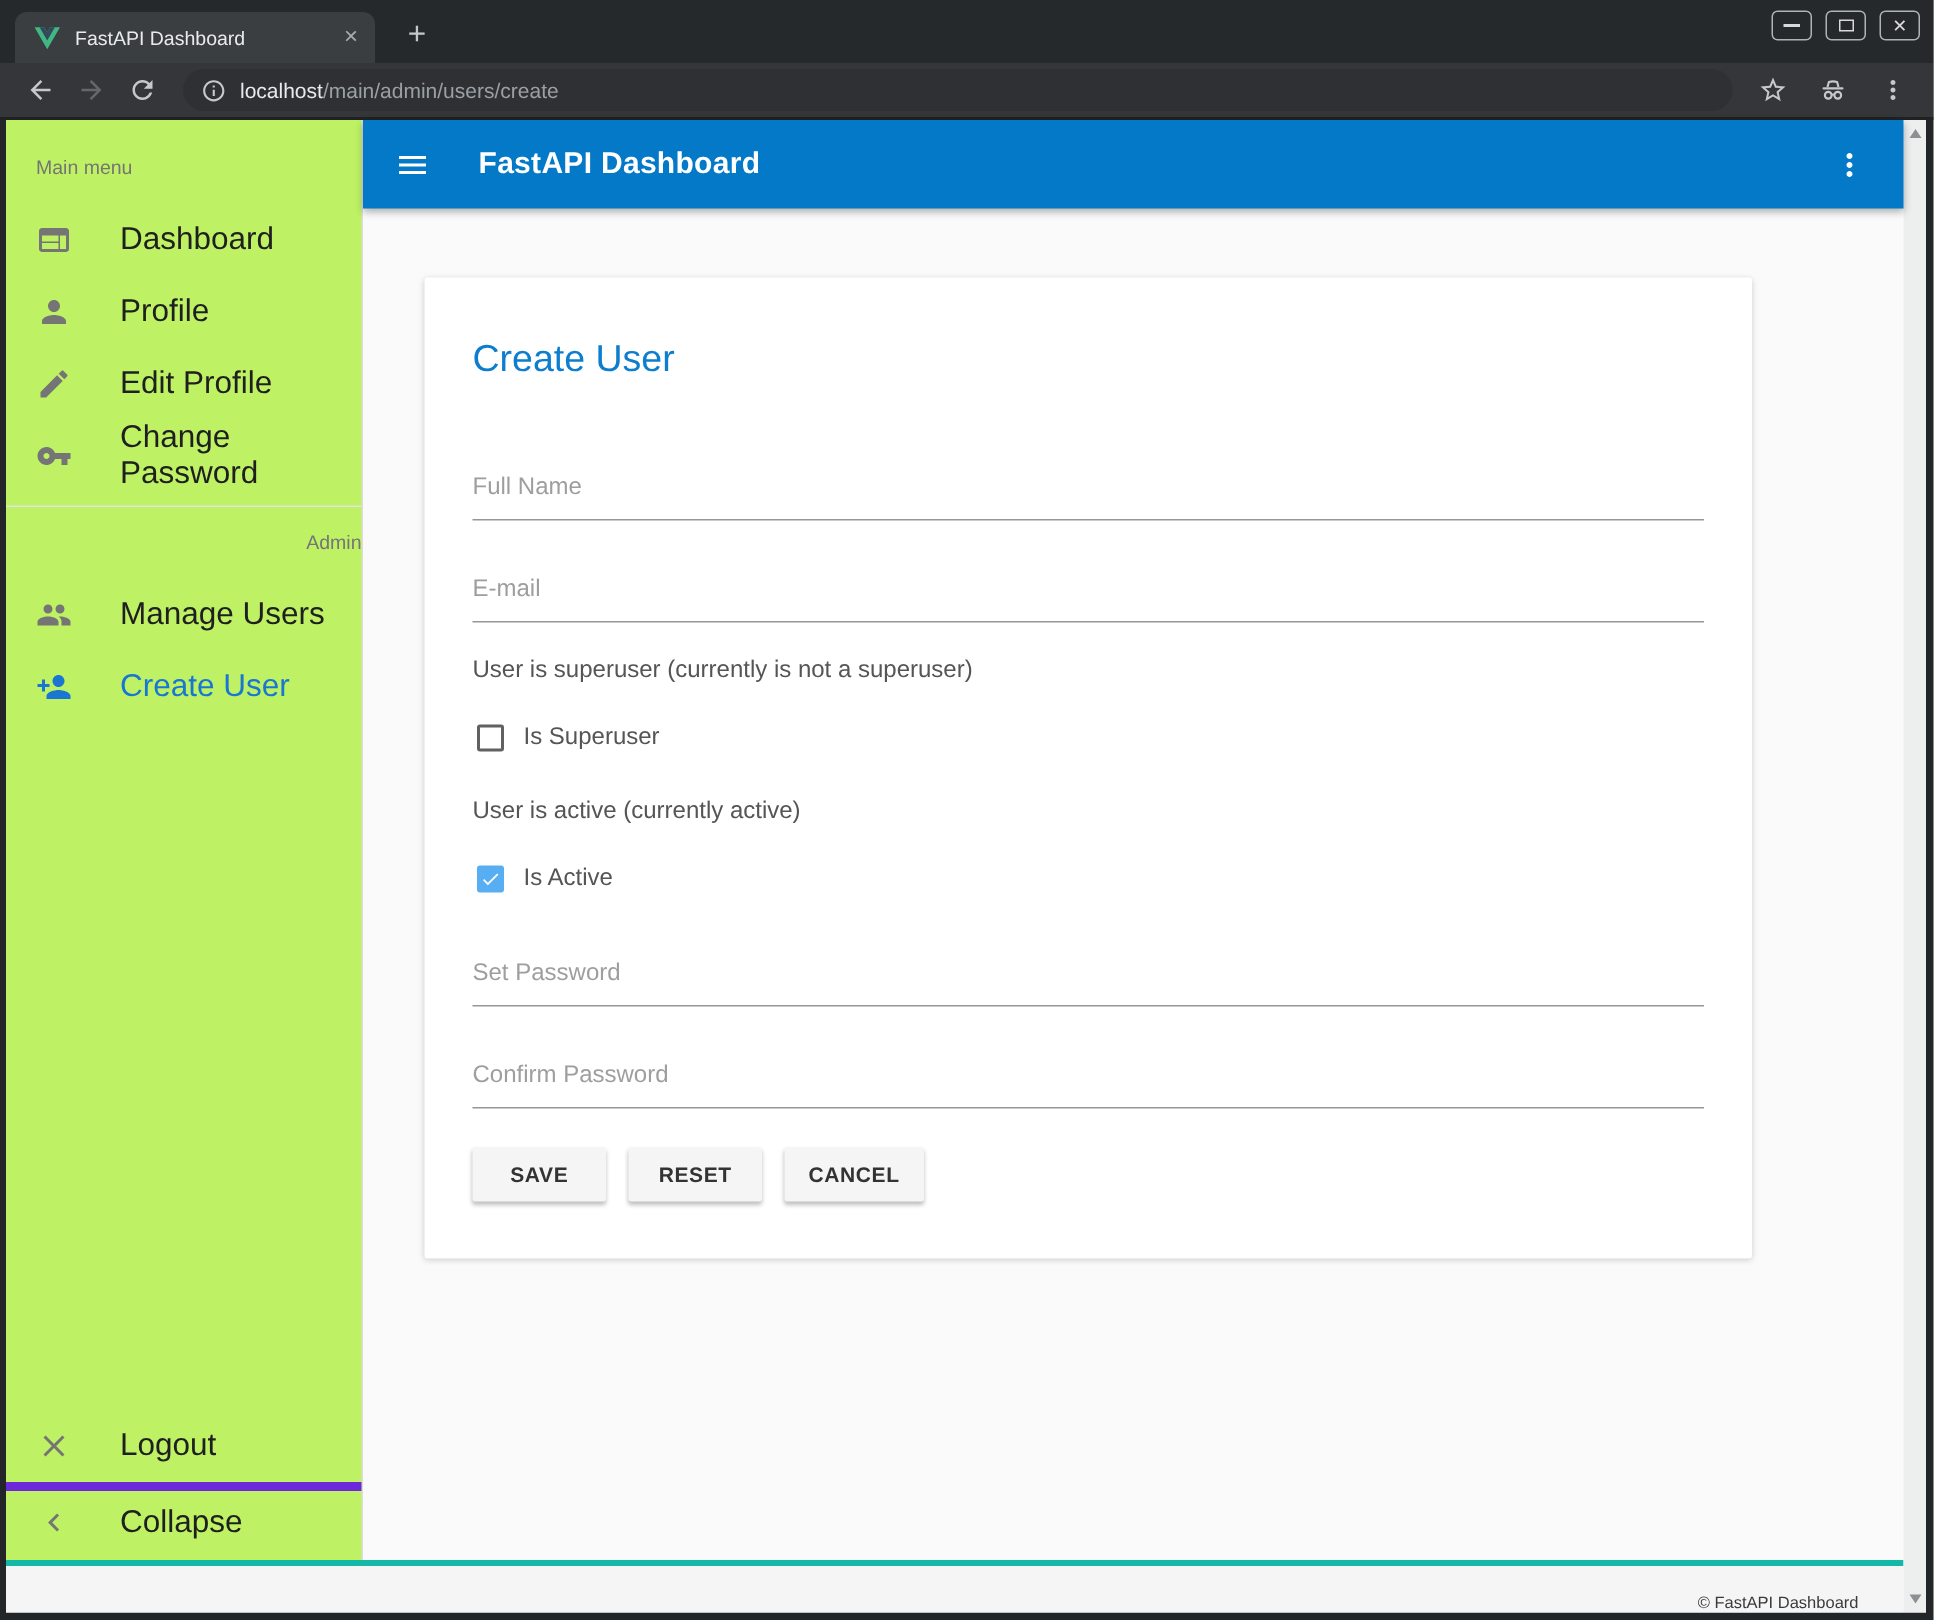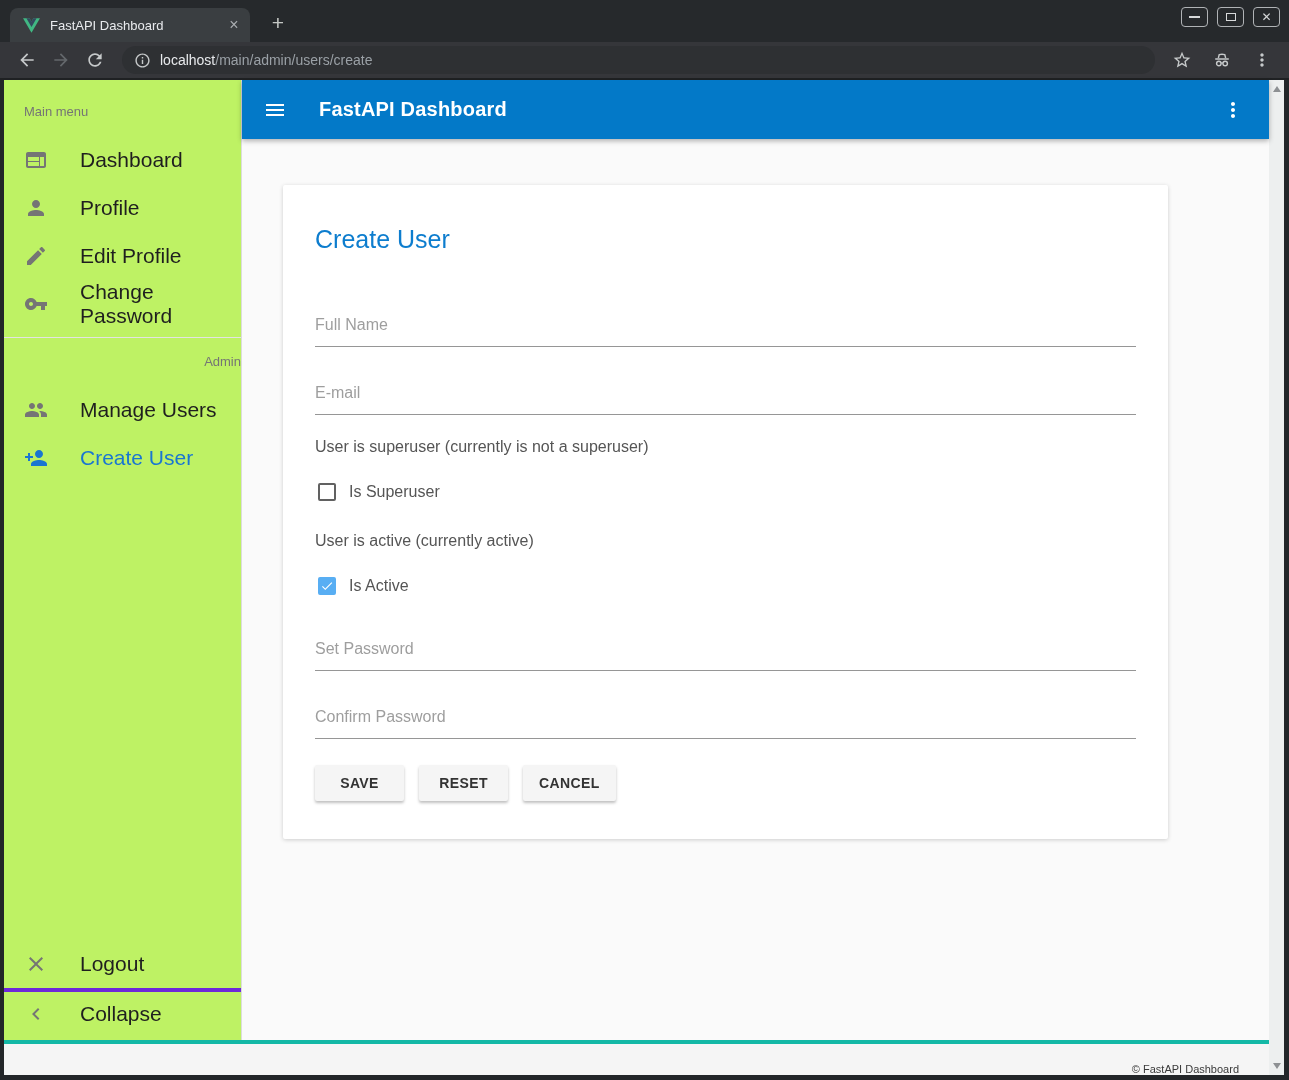--- a/index.html
+++ b/index.html
@@ -52,21 +52,21 @@
              flex-direction:column; padding-bottom:4px; }
   .side-label { height:56px; padding:24px 0 0 20px; font-size:13px; color:#757575; }
   .side-label.admin { height:48px; padding-top:16px;text-align:right; }
   .side-item { height:48px; display:flex; align-items:center; padding-left:20px; cursor:pointer; }
   .side-item svg { width:24px; height:24px; fill:#757575; flex:0 0 auto; }
   .side-item .lbl { margin-left:32px; font-size:21px; color:#1f1f1f; }
   .side-item.active svg { fill:#1976d2; }
   .side-item.active .lbl { color:#1976d2; }
   .side-divider { border-top:1px solid #e3e3e3; margin-top:9px; }
   .side-spacer { flex:1; }
-  .side-border-top { border-top:4px solid #6d28d9; }
+  .side-border-top { border-top:6px solid #6d28d9; }
 
   
   .main { flex:1; display:flex; flex-direction:column; background:#fafafa; min-width:0; }
   .appbar { height:59px; background:#0379c8; display:flex; align-items:center;
             box-shadow:0 2px 5px rgba(0,0,0,.3); position:relative; z-index:2; }
   .appbar svg { fill:#fff; }
   .hamburger { width:24px; height:24px; margin-left:21px; }
   .appbar-title { margin-left:32px; font-size:20px; font-weight:bold; color:#fff; letter-spacing:.2px; }
   .appbar-kebab { margin-left:auto; margin-right:24px; width:24px; height:24px; }
 

